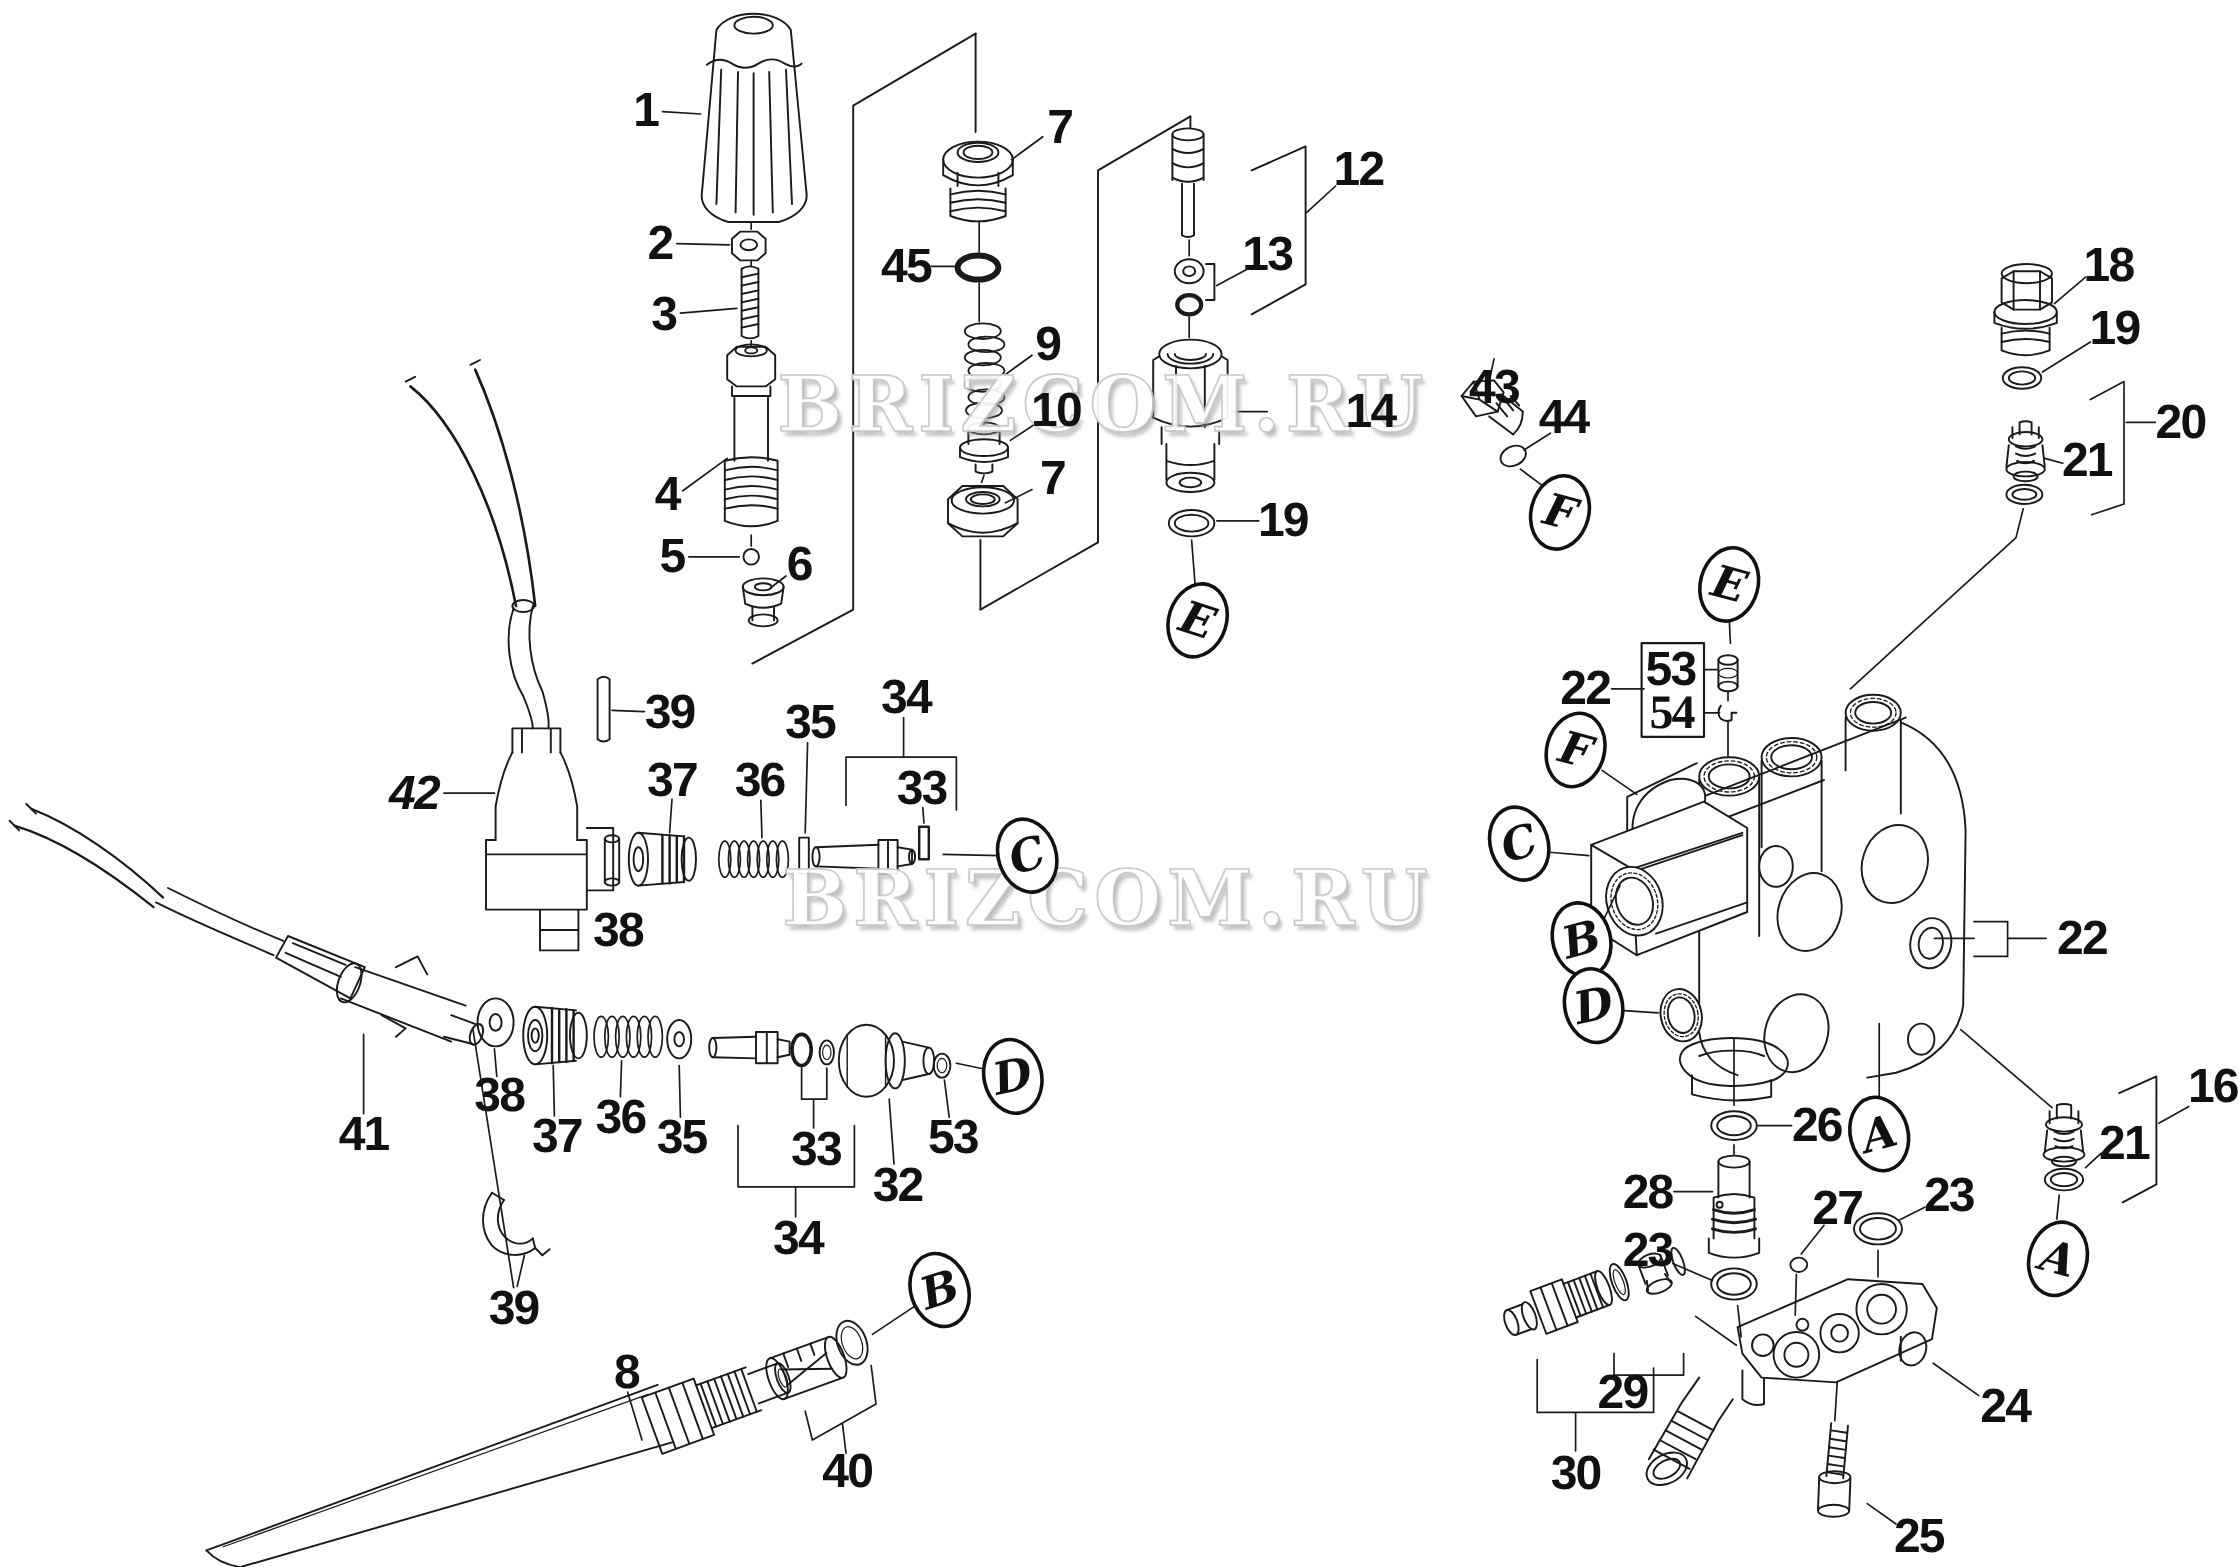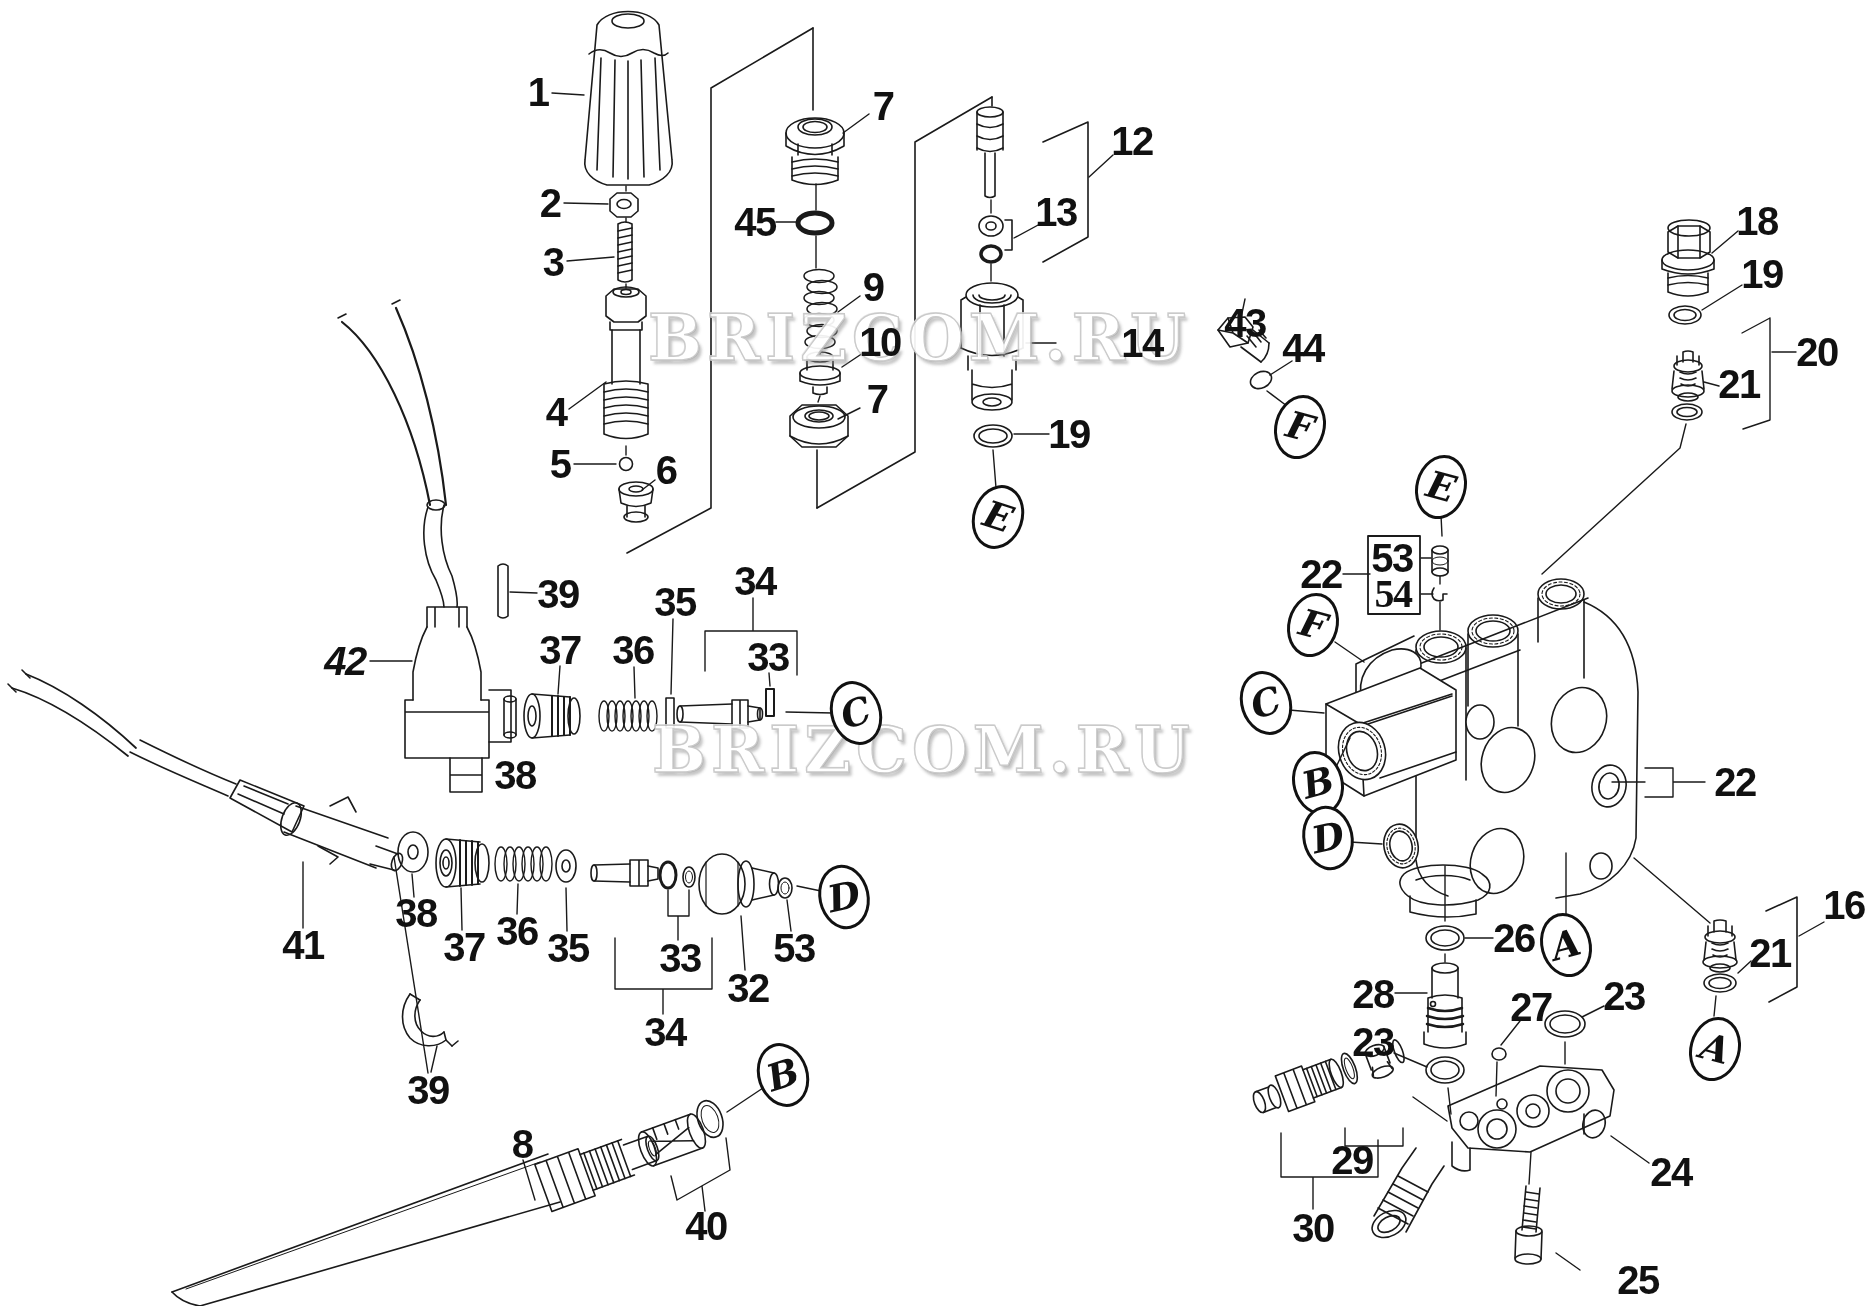--- a/index.html
+++ b/index.html
@@ -538,21 +538,21 @@
       <div class="callout" style="left: 522px; top: 1144px;">8</div>
       <div class="callout" style="left: 706px; top: 1226px;">40</div>
       <div class="callout" style="left: 1514px; top: 938px;">26</div>
       <div class="callout" style="left: 1373px; top: 994px;">28</div>
       <div class="callout" style="left: 1373px; top: 1042px;">23</div>
       <div class="callout" style="left: 1531px; top: 1007px;">27</div>
       <div class="callout" style="left: 1624px; top: 996px;">23</div>
       <div class="callout" style="left: 1352px; top: 1160px;">29</div>
       <div class="callout" style="left: 1313px; top: 1228px;">30</div>
       <div class="callout" style="left: 1671px; top: 1172px;">24</div>
-      <div class="callout" style="left: 1599px; top: 1280px; margin-left: 39px;">25</div>
+      <div class="callout" style="left: 1599px; top: 1280px;">25</div>
       <div class="badge" style="left: 998px; top: 517px; transform: translate(-50%, -50%) rotate(18deg);">
         <span class="badge-letter">E</span>
       </div>
       <div class="badge" style="left: 1441px; top: 487px; transform: translate(-50%, -50%) rotate(15deg);">
         <span class="badge-letter">E</span>
       </div>
       <div class="badge" style="left: 1300px; top: 427px; transform: translate(-50%, -50%) rotate(15deg);">
         <span class="badge-letter">F</span>
       </div>
       <div class="badge" style="left: 1313px; top: 625px; transform: translate(-50%, -50%) rotate(15deg);">

